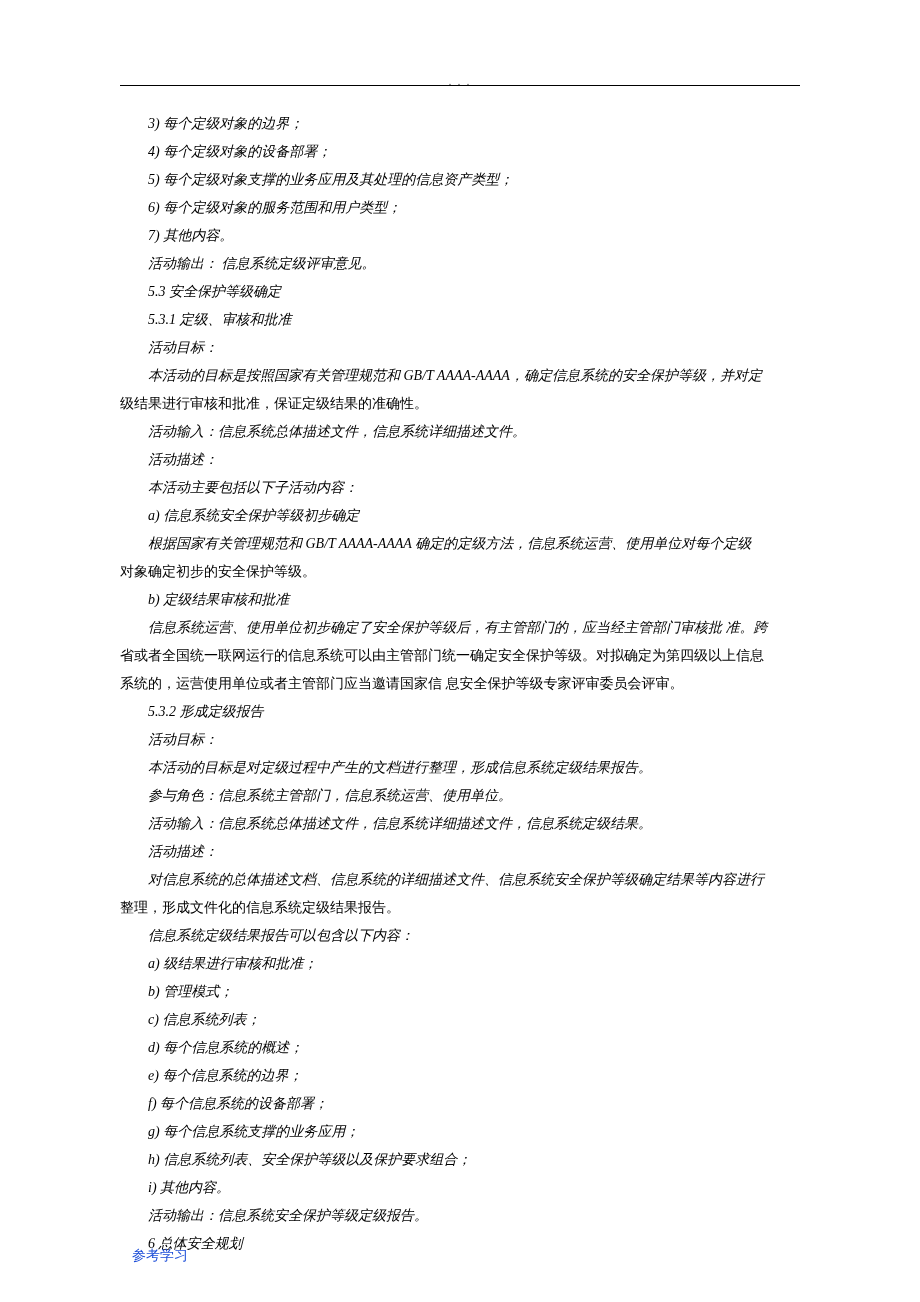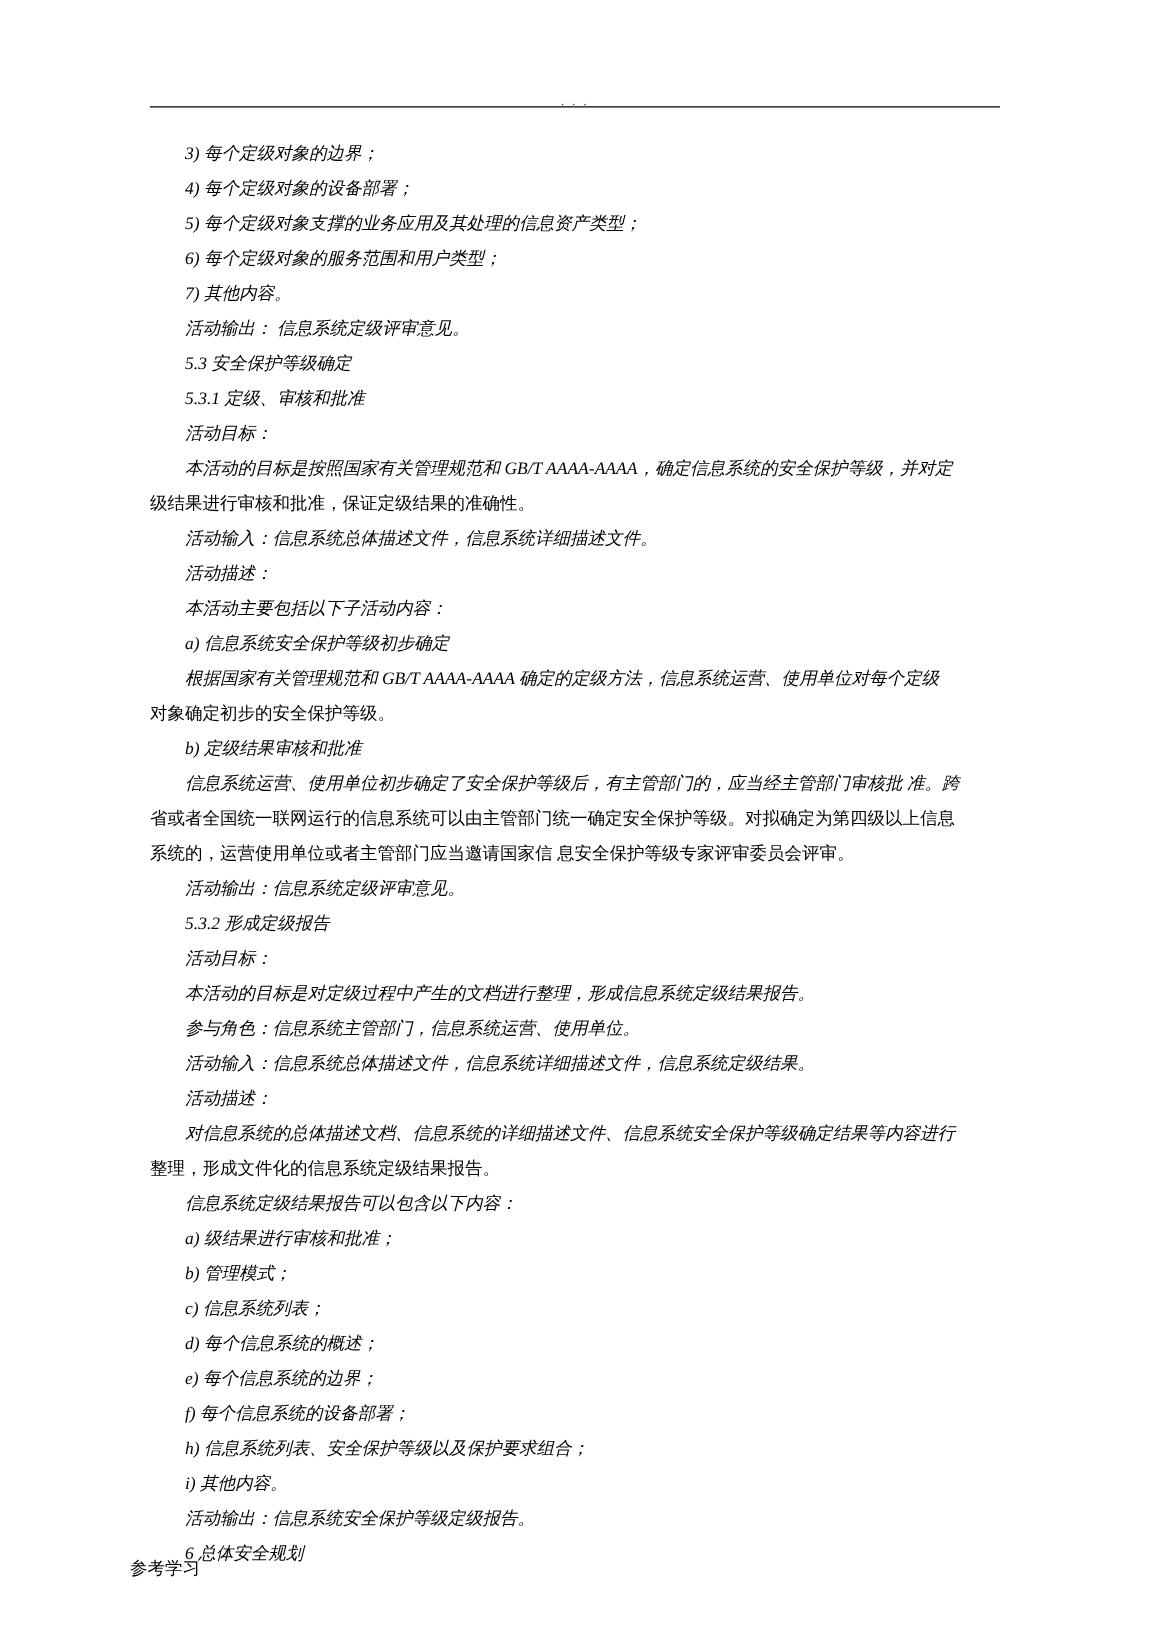--- a/index.html
+++ b/index.html
@@ -38,23 +38,23 @@
     }
     .line {
       text-align: justify;
       text-justify: inter-ideograph;
     }
     .indent1 { padding-left: 2em; font-style: italic; }
     .indent0 { padding-left: 0; }
     .footer {
       position: absolute;
       bottom: 32px;
-      left: 104px;
+      left: 132px;
       font-size: 14px;
-      color: #000000;
+      color: #1d4ed8;
     }
   </style>
 </head>
 <body>
 
 <div class="header-dots">.    .                                        .</div>
 <div class="header-rule"></div>
 
 <div class="page">
   <div class="content" id="content">
@@ -72,36 +72,36 @@
       <div class="line indent1">活动输入：信息系统总体描述文件，信息系统详细描述文件。</div>
       <div class="line indent1">活动描述：</div>
       <div class="line indent1">本活动主要包括以下子活动内容：</div>
       <div class="line indent1">a)    信息系统安全保护等级初步确定</div>
       <div class="line indent1">根据国家有关管理规范和 GB/T AAAA-AAAA 确定的定级方法，信息系统运营、使用单位对每个定级</div>
       <div class="line indent0">对象确定初步的安全保护等级。</div>
       <div class="line indent1">b)    定级结果审核和批准</div>
       <div class="line indent1">信息系统运营、使用单位初步确定了安全保护等级后，有主管部门的，应当经主管部门审核批  准。跨</div>
       <div class="line indent0">省或者全国统一联网运行的信息系统可以由主管部门统一确定安全保护等级。对拟确定为第四级以上信息</div>
       <div class="line indent0">系统的，运营使用单位或者主管部门应当邀请国家信  息安全保护等级专家评审委员会评审。</div>
-      <div class="line indent1">活动输出：信息系统定级评审意见。</div>
       <div class="line indent1">5.3.2     形成定级报告</div>
       <div class="line indent1">活动目标：</div>
       <div class="line indent1">本活动的目标是对定级过程中产生的文档进行整理，形成信息系统定级结果报告。</div>
       <div class="line indent1">参与角色：信息系统主管部门，信息系统运营、使用单位。</div>
       <div class="line indent1">活动输入：信息系统总体描述文件，信息系统详细描述文件，信息系统定级结果。</div>
       <div class="line indent1">活动描述：</div>
       <div class="line indent1">对信息系统的总体描述文档、信息系统的详细描述文件、信息系统安全保护等级确定结果等内容进行</div>
       <div class="line indent0">整理，形成文件化的信息系统定级结果报告。</div>
       <div class="line indent1">信息系统定级结果报告可以包含以下内容：</div>
       <div class="line indent1">a)    级结果进行审核和批准；</div>
       <div class="line indent1">b)    管理模式；</div>
       <div class="line indent1">c)    信息系统列表；</div>
       <div class="line indent1">d)    每个信息系统的概述；</div>
       <div class="line indent1">e)    每个信息系统的边界；</div>
       <div class="line indent1">f)    每个信息系统的设备部署；</div>
+      <div class="line indent1">g)    每个信息系统支撑的业务应用；</div>
       <div class="line indent1">h)    信息系统列表、安全保护等级以及保护要求组合；</div>
       <div class="line indent1">i)    其他内容。</div>
       <div class="line indent1">活动输出：信息系统安全保护等级定级报告。</div>
       <div class="line indent1">6  总体安全规划</div>
     </div>
 </div>
 
 <div class="footer">参考学习</div>
 
 </body></html>

